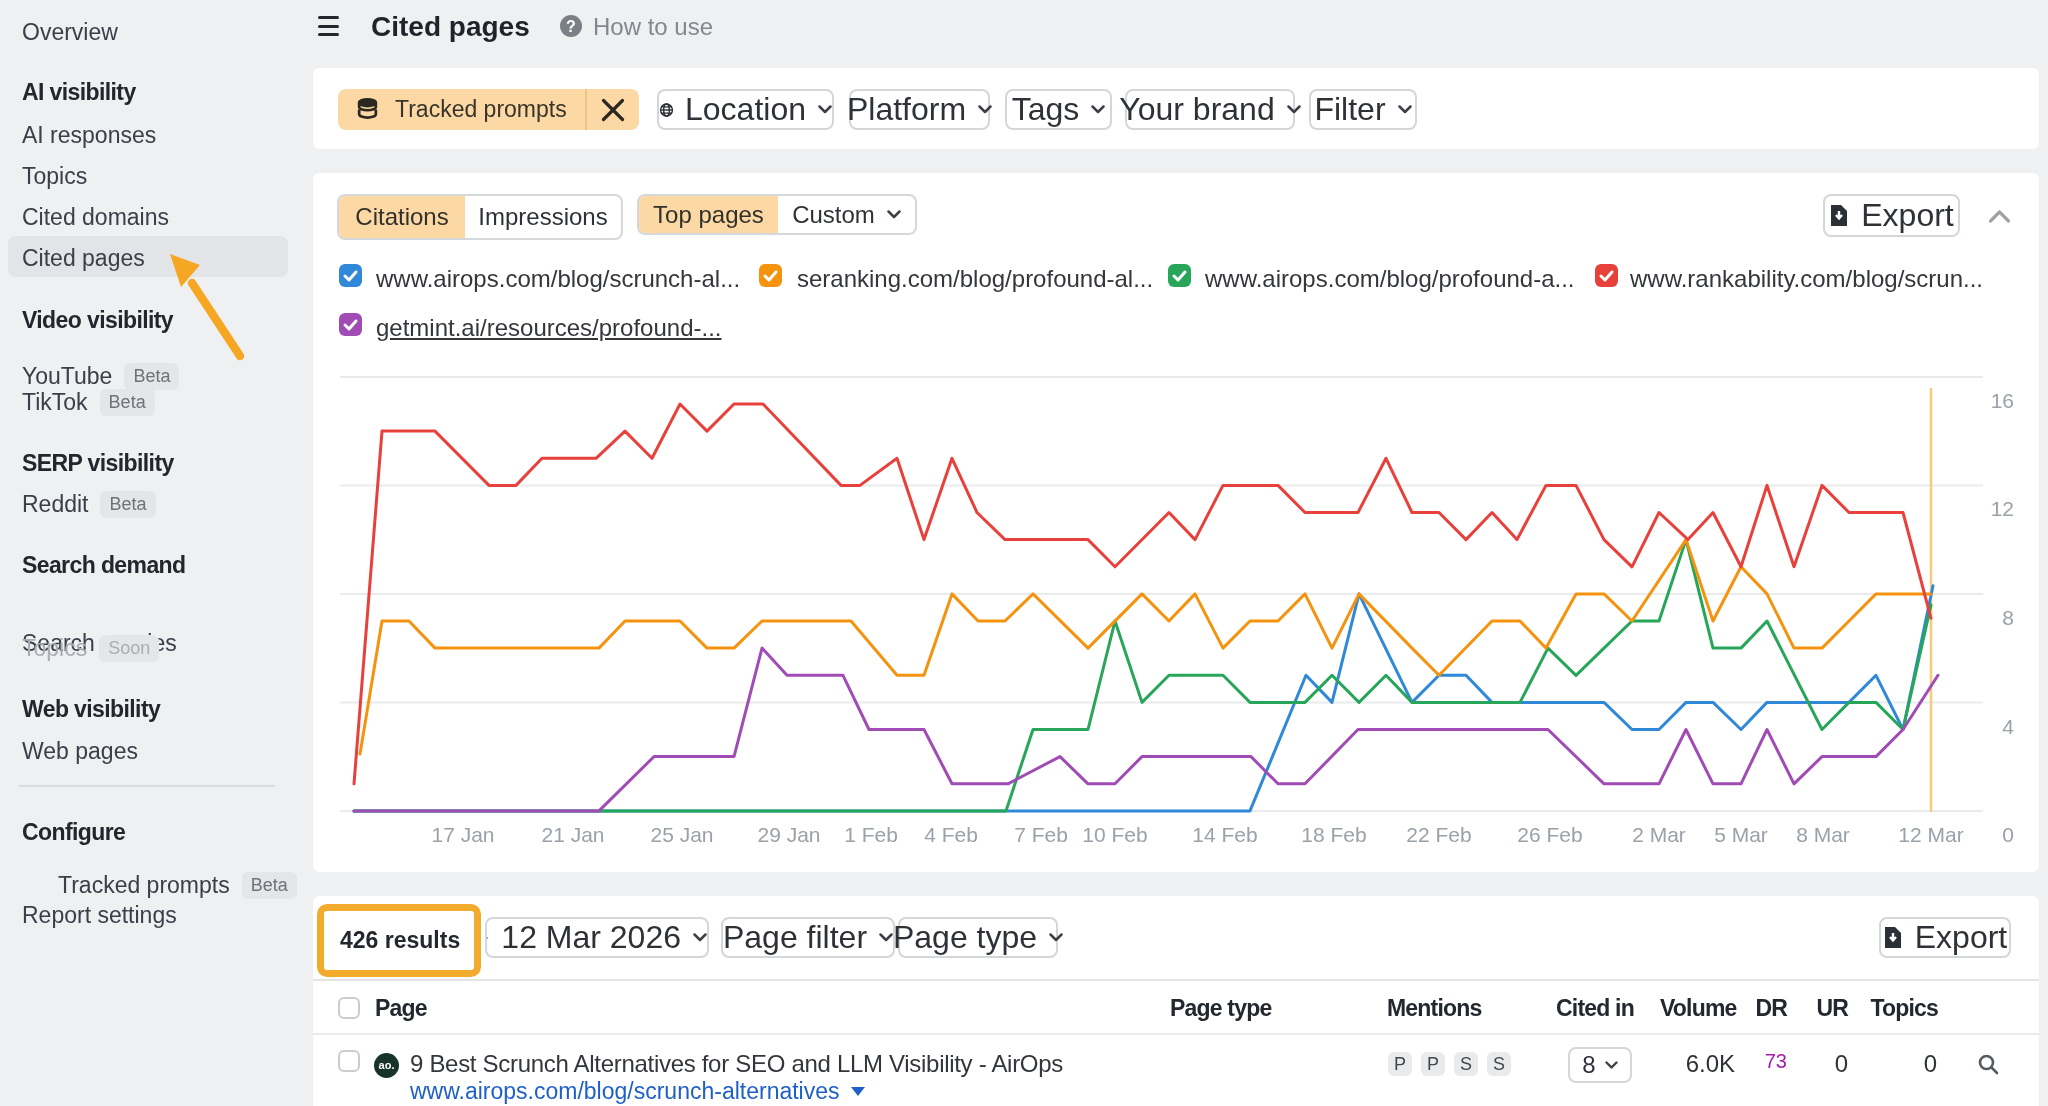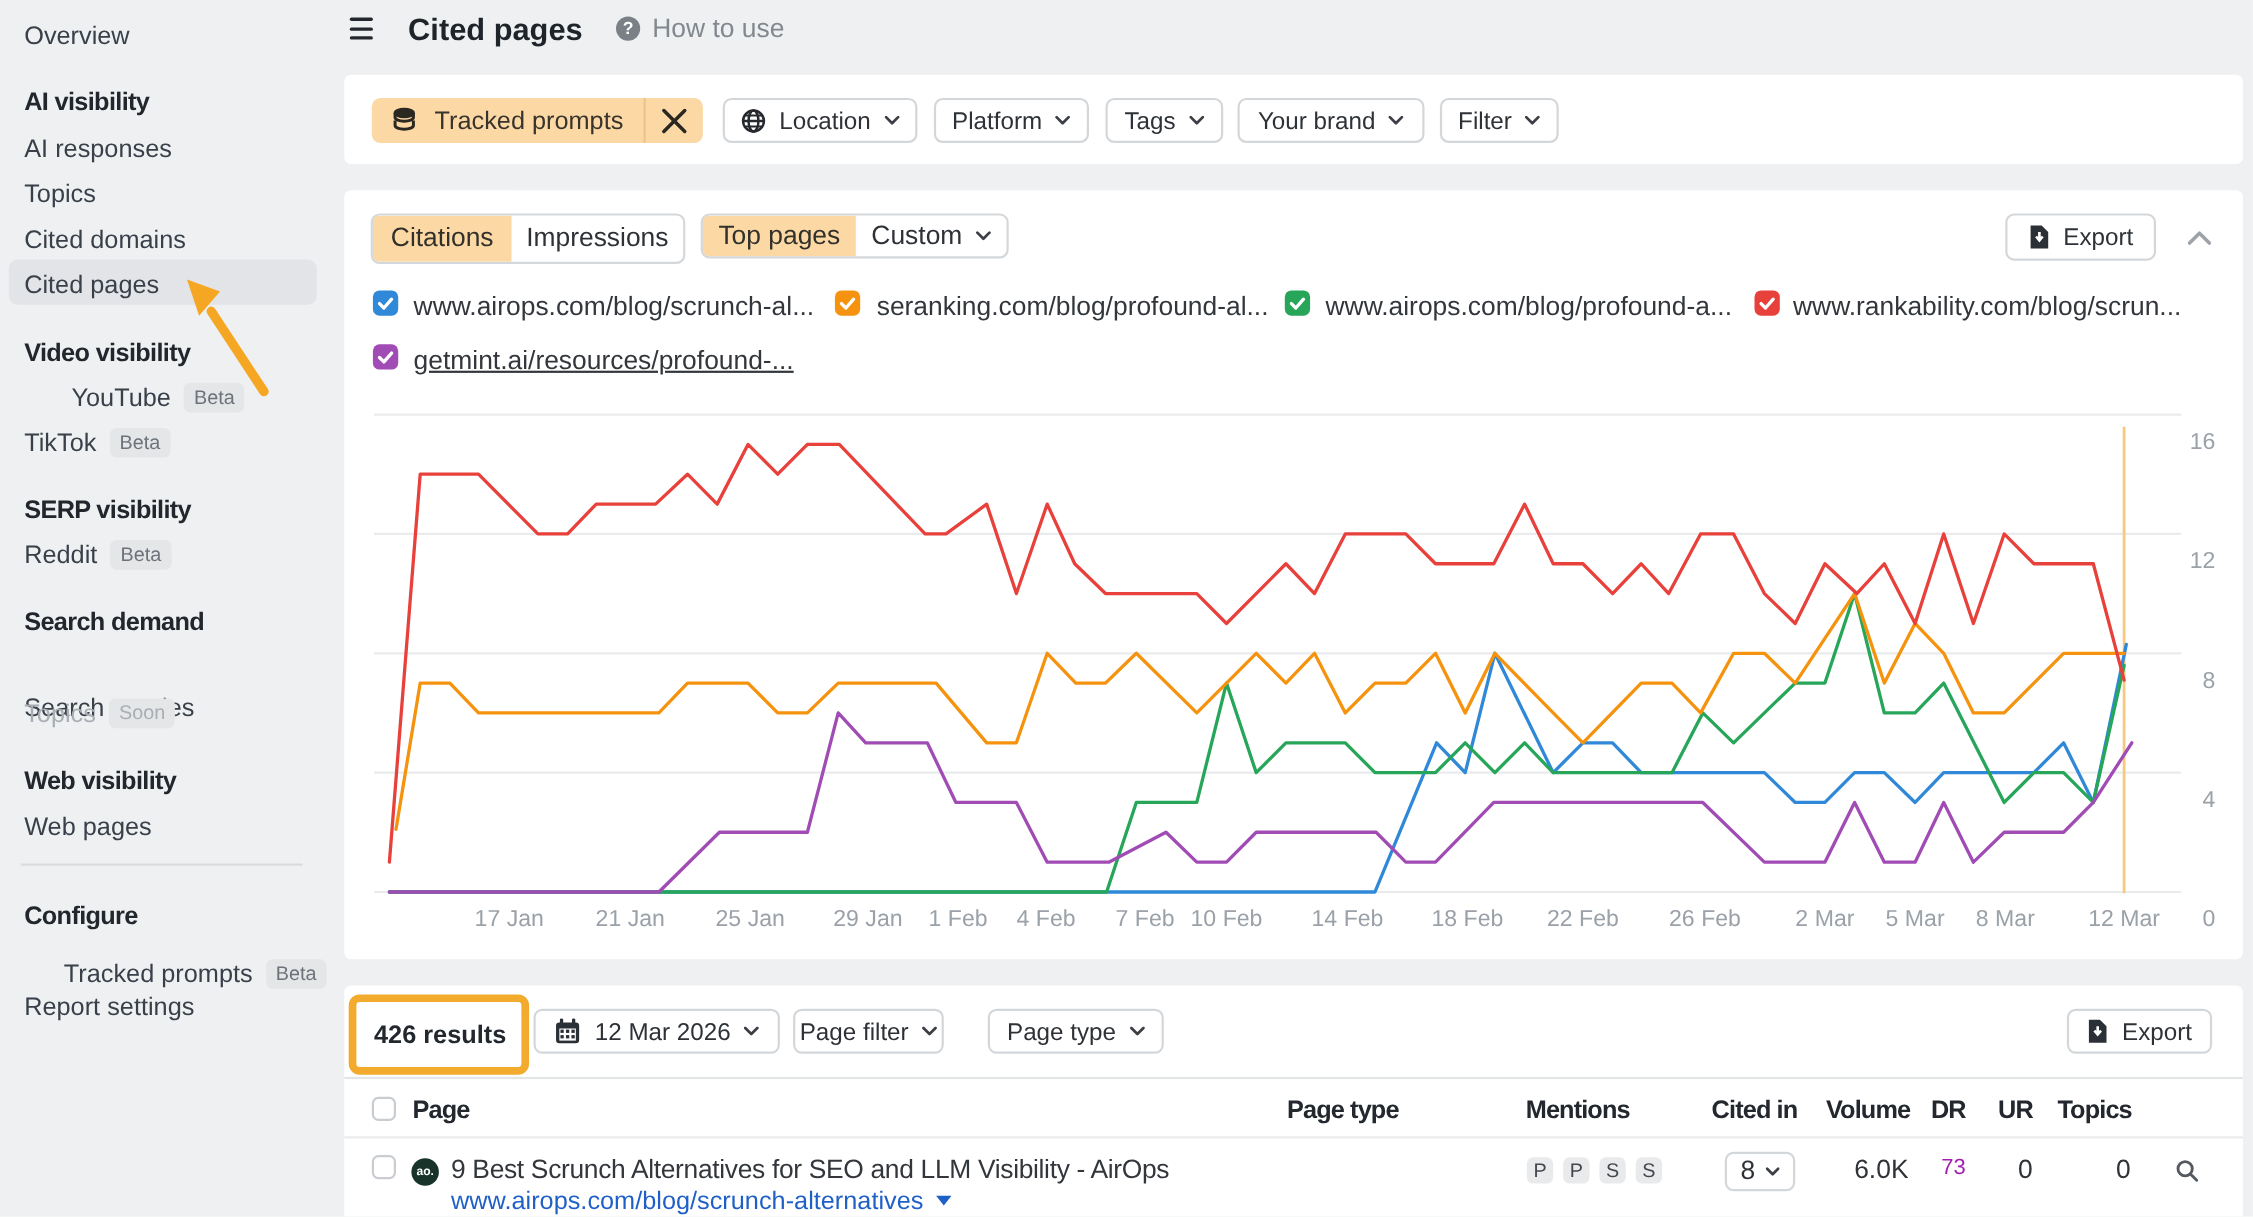--- a/index.html
+++ b/index.html
@@ -3,39 +3,39 @@
 <meta charset="utf-8">
 <style>
 * { margin:0; padding:0; box-sizing:border-box; }
 html,body { width:2048px; height:1106px; overflow:hidden; }
 body { font-family:"Liberation Sans", sans-serif; background:#eef0f1; position:relative; }
 .abs { position:absolute; }
 .card { position:absolute; left:313px; width:1726px; background:#fff; border-radius:6px; }
 .navitem { position:absolute; left:22px; font-size:23px; color:#39404a; white-space:nowrap; }
 .navhead { position:absolute; left:22px; font-size:23px; font-weight:bold; color:#22262d; white-space:nowrap; letter-spacing:-0.6px; }
 .badge { display:inline-block; background:#e4e6e8; color:#6d737a; font-size:18px; border-radius:6px; padding:3px 9px; margin-left:12px; position:relative; top:-2px; }
-.btn { position:absolute; height:41px; background:#fff; border:2px solid #d4d7da; border-radius:8px; display:flex; align-items:center; justify-content:center; font-size:22px; color:#2e3237; white-space:nowrap; }
+.btn { position:absolute; height:41px; background:#fff; border:2px solid #d4d7da; border-radius:8px; display:flex; align-items:center; justify-content:center; font-size:32px; color:#2e3237; white-space:nowrap; }
 .chv { margin-left:12px; flex-shrink:0; }
 .cbx { position:absolute; width:23px; height:23px; border-radius:6px; }
 .cbx svg { position:absolute; left:2px; top:2px; }
 .legtext { position:absolute; font-size:24px; color:#33373c; white-space:nowrap; }
 </style>
 </head>
 <body>
 
 <div class="abs" style="left:0;top:0;width:313px;height:1106px;background:#eef0f1;">
   <div class="abs" style="left:8px;top:236px;width:280px;height:41px;background:#e2e4e7;border-radius:8px;"></div>
   <div class="navitem" style="top:19px;">Overview</div>
   <div class="navhead" style="top:79px;">AI visibility</div>
   <div class="navitem" style="top:122px;">AI responses</div>
   <div class="navitem" style="top:163px;">Topics</div>
   <div class="navitem" style="top:204px;">Cited domains</div>
   <div class="navitem" style="top:245px;">Cited pages</div>
   <div class="navhead" style="top:307px;">Video visibility</div>
-  <div class="navitem" style="top:348px;margin-left:43px;">YouTube<span class="badge">Beta</span></div>
+  <div class="navitem" style="top:363px;">YouTube<span class="badge">Beta</span></div>
   <div class="navitem" style="top:389px;">TikTok<span class="badge">Beta</span></div>
   <div class="navhead" style="top:450px;">SERP visibility</div>
   <div class="navitem" style="top:491px;">Reddit<span class="badge">Beta</span></div>
   <div class="navhead" style="top:552px;">Search demand</div>
   <div class="navitem" style="top:630px;">Search queries</div>
   <div class="navitem" style="top:635px;color:#a9aeb4;">Topics<span class="badge" style="color:#a9aeb4;">Soon</span></div>
   <div class="navhead" style="top:696px;">Web visibility</div>
   <div class="navitem" style="top:738px;">Web pages</div>
   <div class="abs" style="left:19px;top:785px;width:256px;height:2px;background:#d9dcdf;"></div>
   <div class="navhead" style="top:819px;">Configure</div>
@@ -212,21 +212,21 @@
         <rect x="15.5" y="10" width="3" height="3"></rect>
       <rect x="5.5" y="15" width="3" height="3"></rect>
         <rect x="10.5" y="15" width="3" height="3"></rect>
         <rect x="15.5" y="15" width="3" height="3"></rect>
     </g>
   </svg>
   12 Mar 2026<svg class="chv" width="14" height="9" viewBox="0 0 14 9" fill="none" stroke="#3c4046" stroke-width="2.5" stroke-linecap="round" stroke-linejoin="round">
       <path d="M1.5 1.5 l5.5 5.5 5.5,-5.5"></path>
     </svg>
 </div>
-<div class="btn" style="left:721px;top:917px;width:137px;text-align:center;">Page filter<svg class="chv" width="14" height="9" viewBox="0 0 14 9" fill="none" stroke="#3c4046" stroke-width="2.5" stroke-linecap="round" stroke-linejoin="round">
+<div class="btn" style="left:721px;top:917px;width:174px;text-align:center;">Page filter<svg class="chv" width="14" height="9" viewBox="0 0 14 9" fill="none" stroke="#3c4046" stroke-width="2.5" stroke-linecap="round" stroke-linejoin="round">
       <path d="M1.5 1.5 l5.5 5.5 5.5,-5.5"></path>
     </svg></div>
 <div class="btn" style="left:898px;top:917px;width:160px;">Page type<svg class="chv" width="14" height="9" viewBox="0 0 14 9" fill="none" stroke="#3c4046" stroke-width="2.5" stroke-linecap="round" stroke-linejoin="round">
       <path d="M1.5 1.5 l5.5 5.5 5.5,-5.5"></path>
     </svg></div>
 <div class="btn" style="left:1879px;top:917px;width:132px;">
   <svg style="margin-right:12px;" width="20" height="25" viewBox="0 0 20 25">
     <path d="M2 2 h10 l6 6 v15 h-16 z" fill="#2b2f36"></path>
     <path d="M10 8 v7 M7 12 l3 3.5 3,-3.5" stroke="#fff" stroke-width="2.4" fill="none"></path>
   </svg>

